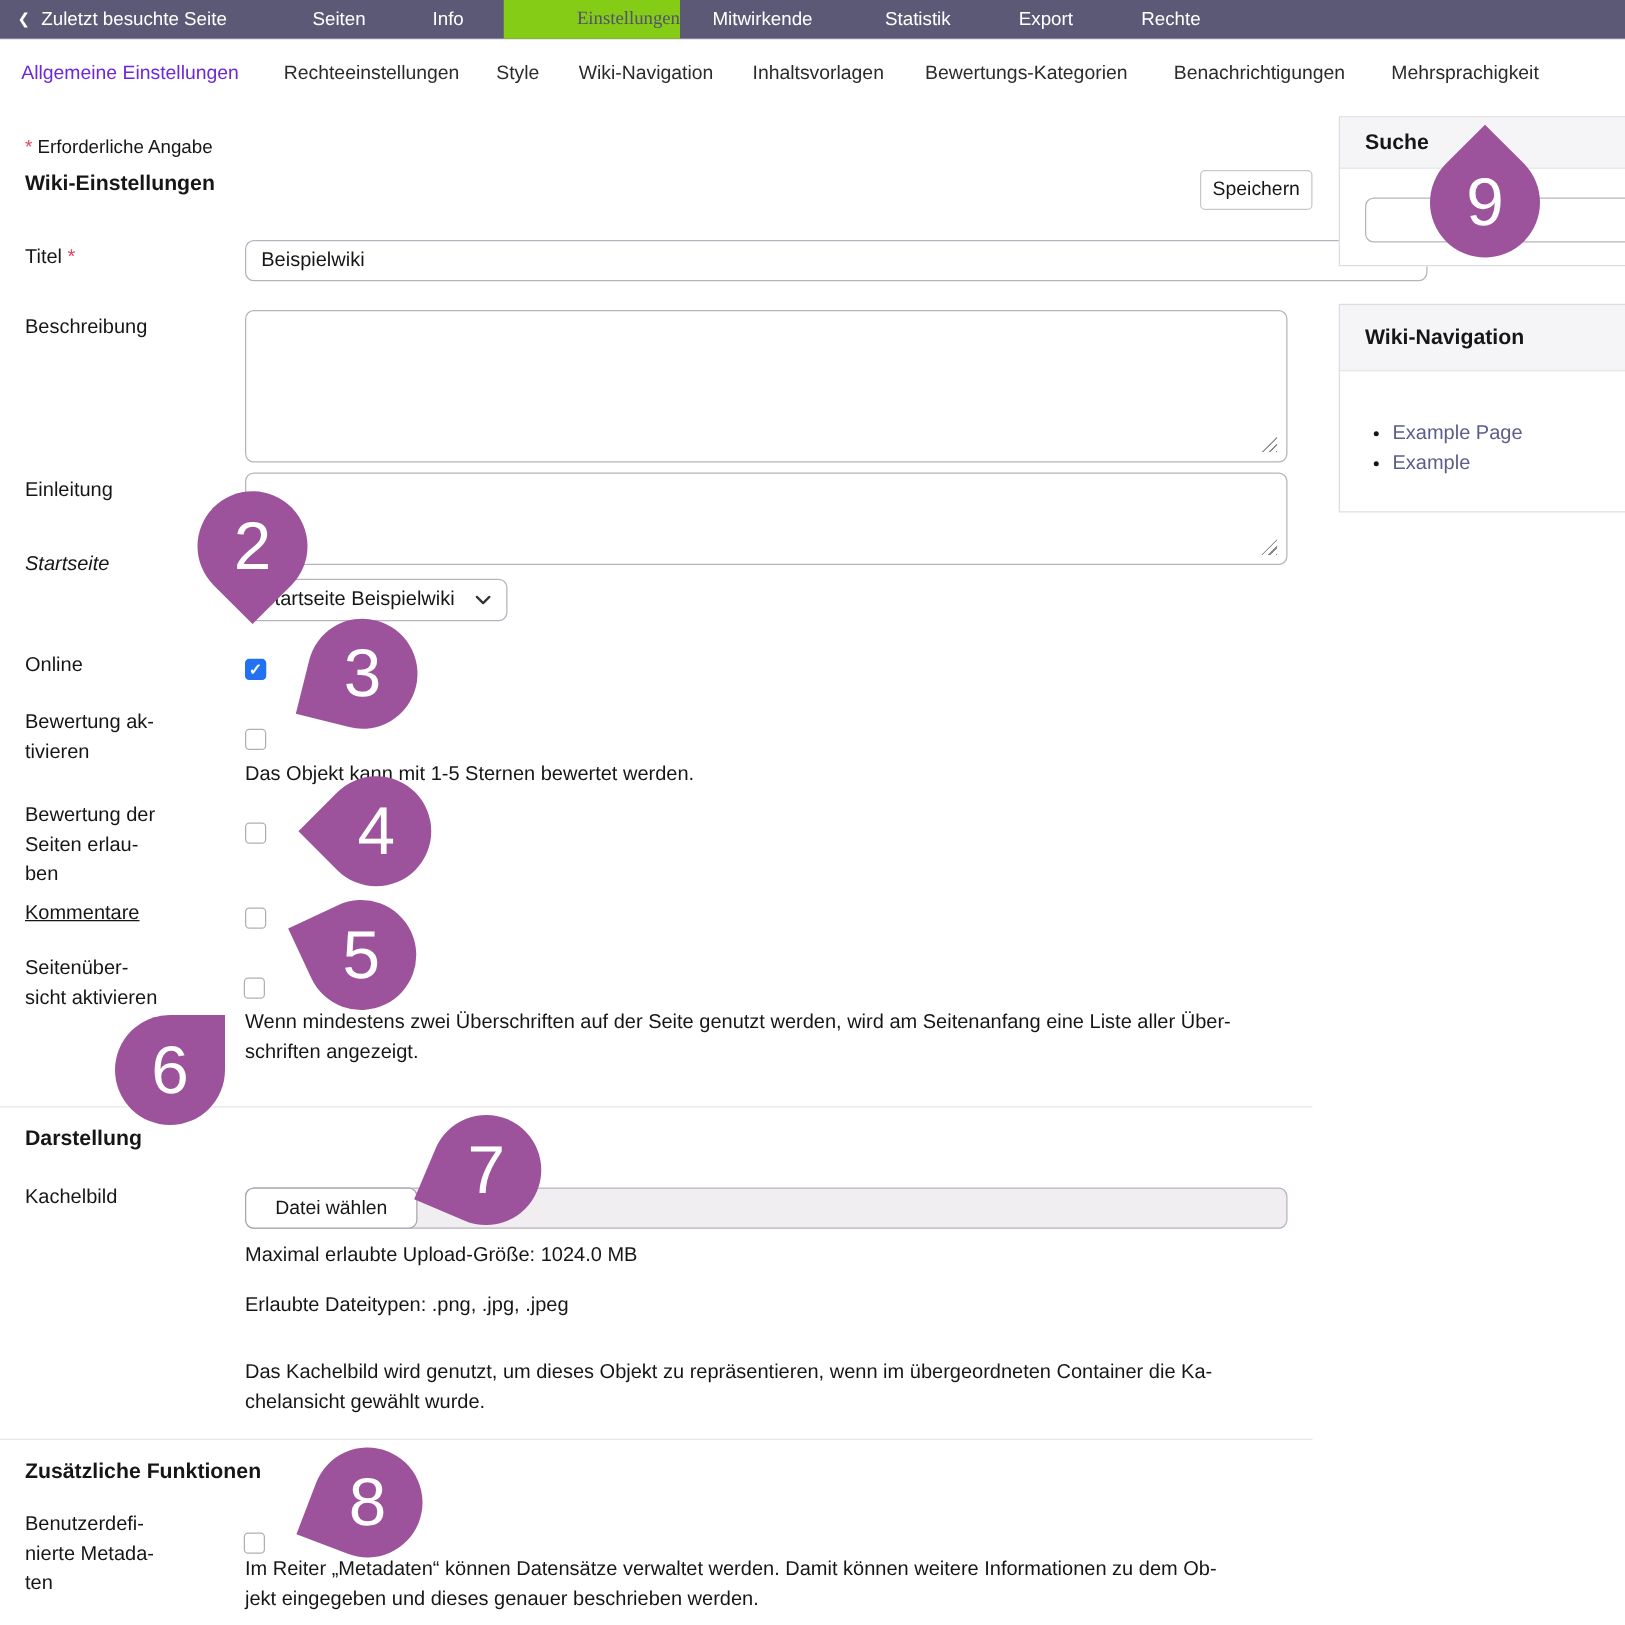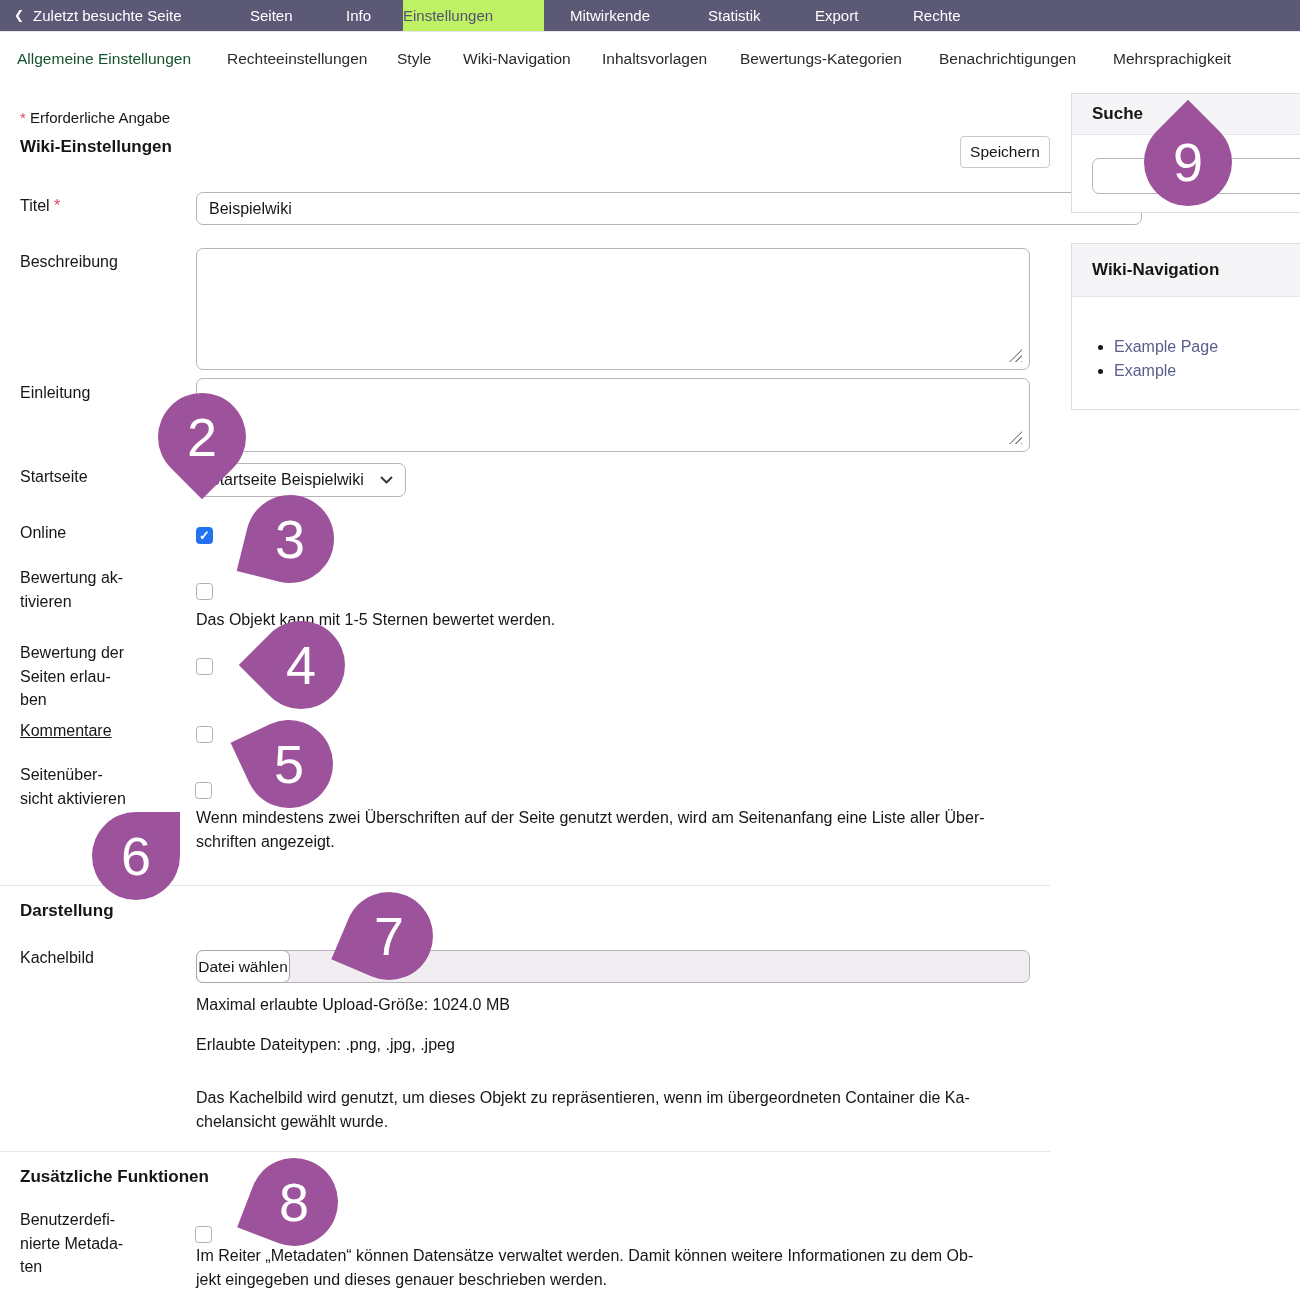--- a/index.html
+++ b/index.html
@@ -6,27 +6,27 @@
   body{
     width:1300px;height:1300px;overflow:hidden;position:relative;
     background:#ffffff;color:#161616;
     font-family:"Liberation Sans",sans-serif;font-size:16px;
   }
 
   
   .topnav{position:absolute;left:0;top:0;width:1300px;height:31px;background:#5c5977;z-index:5;}
   .topnav-line{position:absolute;left:0;top:31px;width:1300px;height:1px;background:#e8e6ea;}
   .nav-item{position:absolute;top:0;height:31px;line-height:31px;color:#ffffff;font-size:15px;white-space:nowrap;cursor:pointer;}
-  .nav-item.active{background:#bef264;color:#535271;text-align:left;}
+  .nav-item.active{background:#84cc16;color:#535271;text-align:right;font-family:Liberation Serif, serif;}
   .back-wrap{display:flex;align-items:center;gap:9px;}
   .back-chev{font-size:12px;line-height:31px;}
 
   
   .subtab{position:absolute;top:49px;height:20px;line-height:20px;font-size:15.5px;color:#2b2b2b;white-space:nowrap;cursor:pointer;}
-  .subtab.active{color:#14532d;}
+  .subtab.active{color:#6d28d9;}
 
   
   .req-note{position:absolute;left:20px;top:109px;font-size:15px;}
   .star{color:#e0455e;}
   .h-main{position:absolute;left:20px;top:137px;font-size:17px;font-weight:bold;}
   .h-sec{position:absolute;left:20px;font-size:17px;font-weight:bold;}
   .f-label{position:absolute;left:20px;width:158px;line-height:23.5px;white-space:pre-line;}
   .help{position:absolute;left:196px;width:860px;line-height:23.5px;white-space:pre-line;}
 
   .save-btn{position:absolute;left:960px;top:136px;width:90px;height:32px;background:#ffffff;
@@ -44,21 +44,21 @@
     padding:0 12px;cursor:pointer;}
 
   .cb{position:absolute;width:17px;height:17px;box-sizing:border-box;background:#fff;
     border:1px solid #b3adb6;border-radius:3.5px;cursor:pointer;}
   .cb.checked{background:#2171f0;border-color:#2171f0;display:flex;align-items:center;justify-content:center;}
   .cb.checked span{color:#fff;font-size:13px;font-weight:bold;line-height:1;}
 
   
   .file-strip{position:absolute;left:196px;top:950px;width:834px;height:33px;box-sizing:border-box;
     background:#f1eef1;border:1px solid #b9b1bc;border-radius:7px;}
-  .file-btn{position:absolute;left:196px;top:950px;width:94px;height:33px;box-sizing:border-box;
+  .file-btn{position:absolute;left:196px;top:950px;width:138px;height:33px;box-sizing:border-box;
     background:#ffffff;border:1px solid #aaa4ae;border-radius:7px;font-size:15.5px;
     display:flex;align-items:center;justify-content:center;cursor:pointer;z-index:2;}
 
   .divider{position:absolute;left:0;width:1050px;height:1px;background:#e9e5e8;}
 
   
   .panel{position:absolute;left:1071px;width:262px;background:#ffffff;border:1px solid #dfdce1;box-sizing:border-box;}
   .panel-header{background:#f5f4f6;border-bottom:1px solid #e7e5e9;font-size:17px;font-weight:bold;padding:10px 20px;}
   .side-input{position:absolute;left:20px;top:23px;width:230px;height:36px;box-sizing:border-box;
     border:1px solid #b9b1bc;border-radius:7px;background:#fff;font-size:16px;padding:0 10px;
@@ -112,21 +112,21 @@
   <input class="text-input" style="left: 196px; top: 192px; width: 946px; height: 33px;" value="Beispielwiki">
 
   <div class="f-label" style="top:250px;">Beschreibung</div>
   <textarea class="ta" style="left: 196px; top: 248px; width: 834px; height: 122px;"></textarea>
   <div class="resizer" style="left:1009px;top:349px;"></div>
 
   <div class="f-label" style="top:381px;">Einleitung</div>
   <textarea class="ta" style="left: 196px; top: 378px; width: 834px; height: 74px;"></textarea>
   <div class="resizer" style="left:1009px;top:431px;"></div>
 
-  <div class="f-label" style="top:465px;">Startseite</div>
+  <div class="f-label" style="top:440px;font-style:italic;">Startseite</div>
   <div class="select-box" style="left:196px;top:463px;width:210px;height:34px;">
     <span>Startseite Beispielwiki</span>
     <span style="display:flex;">
       <svg width="13" height="9" viewBox="0 0 13 9">
           <path d="M1.5 1.5 L6.5 6.5 L11.5 1.5" fill="none" stroke="#333333" stroke-width="1.8" stroke-linecap="round" stroke-linejoin="round"></path>
         </svg>
     </span>
   </div>
 
   <div class="f-label" style="top:521px;">Online</div>

